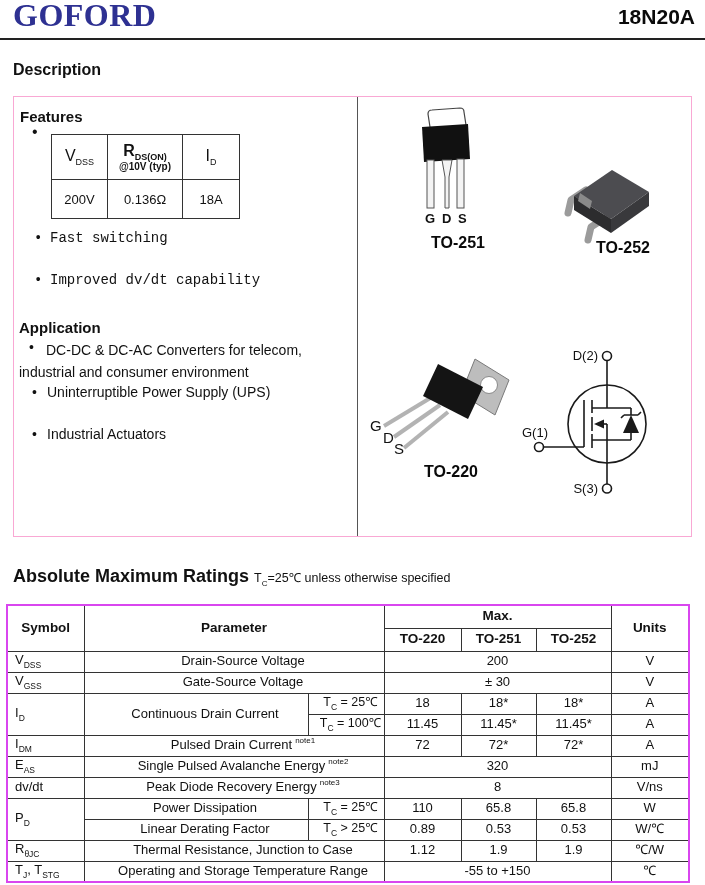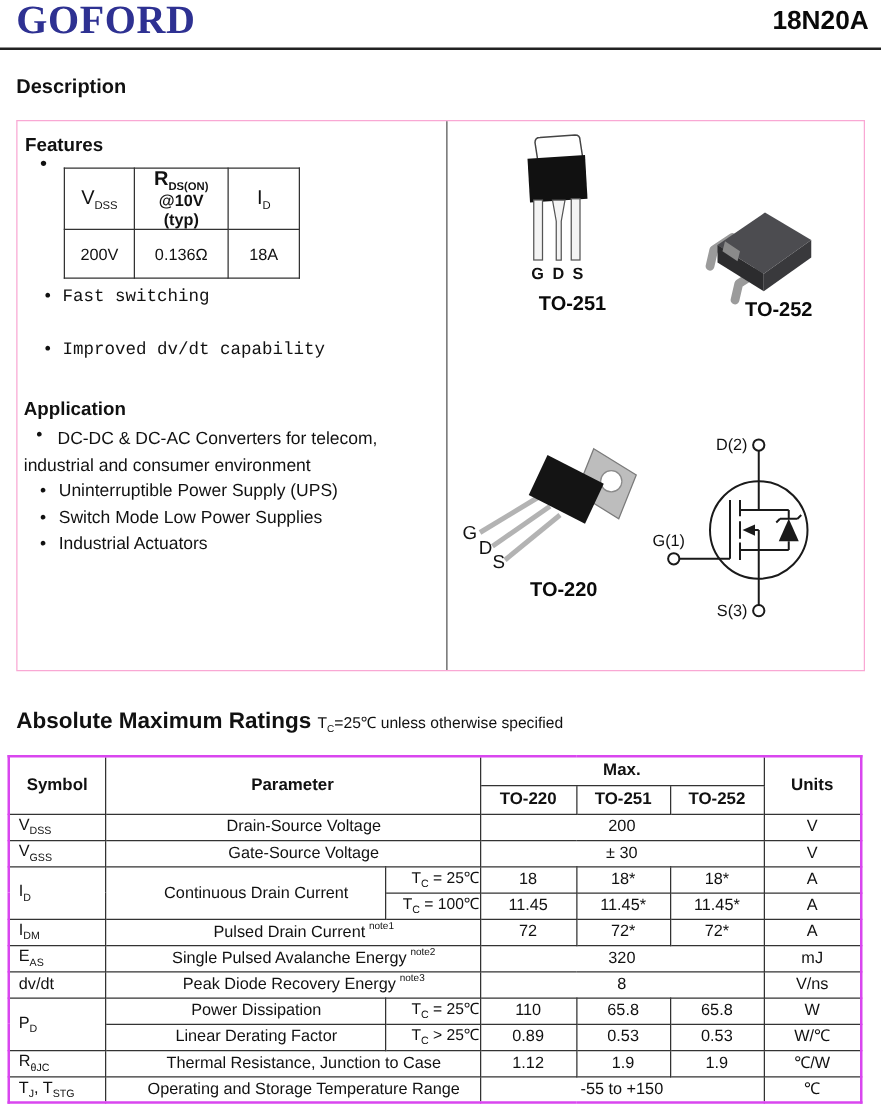--- a/index.html
+++ b/index.html
@@ -29,21 +29,21 @@
   .features-title { position: absolute; left: 6px; top: 11px; font-size: 15px; font-weight: bold; }
   .tbullet { position: absolute; left: 18px; top: 26px; font-size: 16px; }
 
   .spec { position: absolute; left: 37px; top: 37px; border-collapse: collapse; text-align: center; }
   .spec td { border: 1px solid #333; padding: 0 4px; vertical-align: middle; }
   .spec .c1 { width: 56px; } .spec .c2 { width: 75px; font-weight: bold; } .spec .c3 { width: 57px; }
   .spec tr.hd td { height: 45px; }
   .spec tr.vals td { height: 39px; font-size: 13px; }
   .sb { font-size: 16px; }
   .spec sub { font-size: 9px; }
-  .cond2 { font-size: 13px; margin-top: -1px; }
+  .cond2 { font-size: 10px; margin-top: -1px; }
 
   .fbullet { position: absolute; left: 20px; font-size: 14px; white-space: nowrap; font-family: Liberation Mono, monospace; }
   .fbullet .dot { display: inline-block; width: 16px; }
 
   .app-title { position: absolute; left: 5px; top: 222px; font-size: 15px; font-weight: bold; }
   .app-b1 { position: absolute; left: 5px; top: 243px; width: 322px; text-indent: 27px; font-size: 14px; line-height: 21.5px; }
   .app-b1-dot { position: absolute; left: 15px; top: 242px; font-size: 14px; }
   .abullet { position: absolute; left: 18px; font-size: 14px; white-space: nowrap; }
   .abullet .dot { display: inline-block; width: 15px; }
 
@@ -57,21 +57,21 @@
   .amr { position: absolute; left: 13px; top: 566px; }
   .amr-title { font-size: 18px; font-weight: bold; }
   .amr-sub { font-size: 12.5px; margin-left: 5px; }
   .amr-sub sub { font-size: 8px; }
 
   .ratings { position: absolute; left: 6px; top: 604px; border-collapse: collapse; border: 2px solid #d946ef; table-layout: fixed; }
   .ratings td { border: 1px solid #333; font-size: 13px; vertical-align: middle; padding: 0; line-height: 1.1; height: 21px; overflow: hidden; }
   .ratings .th { font-weight: bold; text-align: center; font-size: 13.5px; }
   .ratings .sym  { text-align: left; padding-left: 7px; }
   .ratings .param{ text-align: center; padding-left: 18px; }
-  .ratings .cond { text-align: right; padding-left: 9px; font-size: 12.5px; }
+  .ratings .cond { text-align: center; padding-left: 9px; font-size: 12.5px; }
   .ratings .val, .ratings .unit { text-align: center; }
   .ratings sub { font-size: 8.5px; }
   .ratings sup.note { font-size: 8px; position: relative; top: -1px; margin-left: 3px; }
 </style>
 </head>
 <body>
 
 <div class="page">
 
   <div class="logo">GOFORD</div>
@@ -104,21 +104,20 @@
     </tbody>
       </table>
 
     <div class="fbullet" style="top:133px"><span class="dot">•</span><span>Fast switching</span></div>
     <div class="fbullet" style="top:175px"><span class="dot">•</span><span>Improved dv/dt capability</span></div>
 
     <div class="app-title">Application</div>
     <div class="app-b1-dot">•</div>
     <div class="app-b1">DC-DC &amp; DC-AC Converters for telecom, industrial and consumer environment</div>
     <div class="abullet" style="top:287px"><span class="dot">•</span><span>Uninterruptible Power Supply (UPS)</span></div>
-    <div class="abullet" style="top:308px"><span class="dot">•</span><span>Switch Mode Low Power Supplies</span></div>
     <div class="abullet" style="top:329px"><span class="dot">•</span><span>Industrial Actuators</span></div>
 
     <svg class="pkg-svg" width="334" height="440" viewBox="0 0 334 440">
 
       <g>
         <path d="M72,30 L70,17 Q70,13 74,13 L102,11 Q106,11 106,15 L108,28" fill="#ffffff" stroke="#444" stroke-width="1.2"></path>
         <polygon points="64,30 110,27 112,62 66,65" fill="#111"></polygon>
         <rect x="69" y="63" width="7" height="48" fill="#f4f4f4" stroke="#555" stroke-width="1"></rect>
         <polygon points="84,63 94,63 91,80 91,111 87,111 87,80" fill="#f4f4f4" stroke="#555" stroke-width="1"></polygon>
         <rect x="99" y="62" width="7" height="49" fill="#f4f4f4" stroke="#555" stroke-width="1"></rect>

